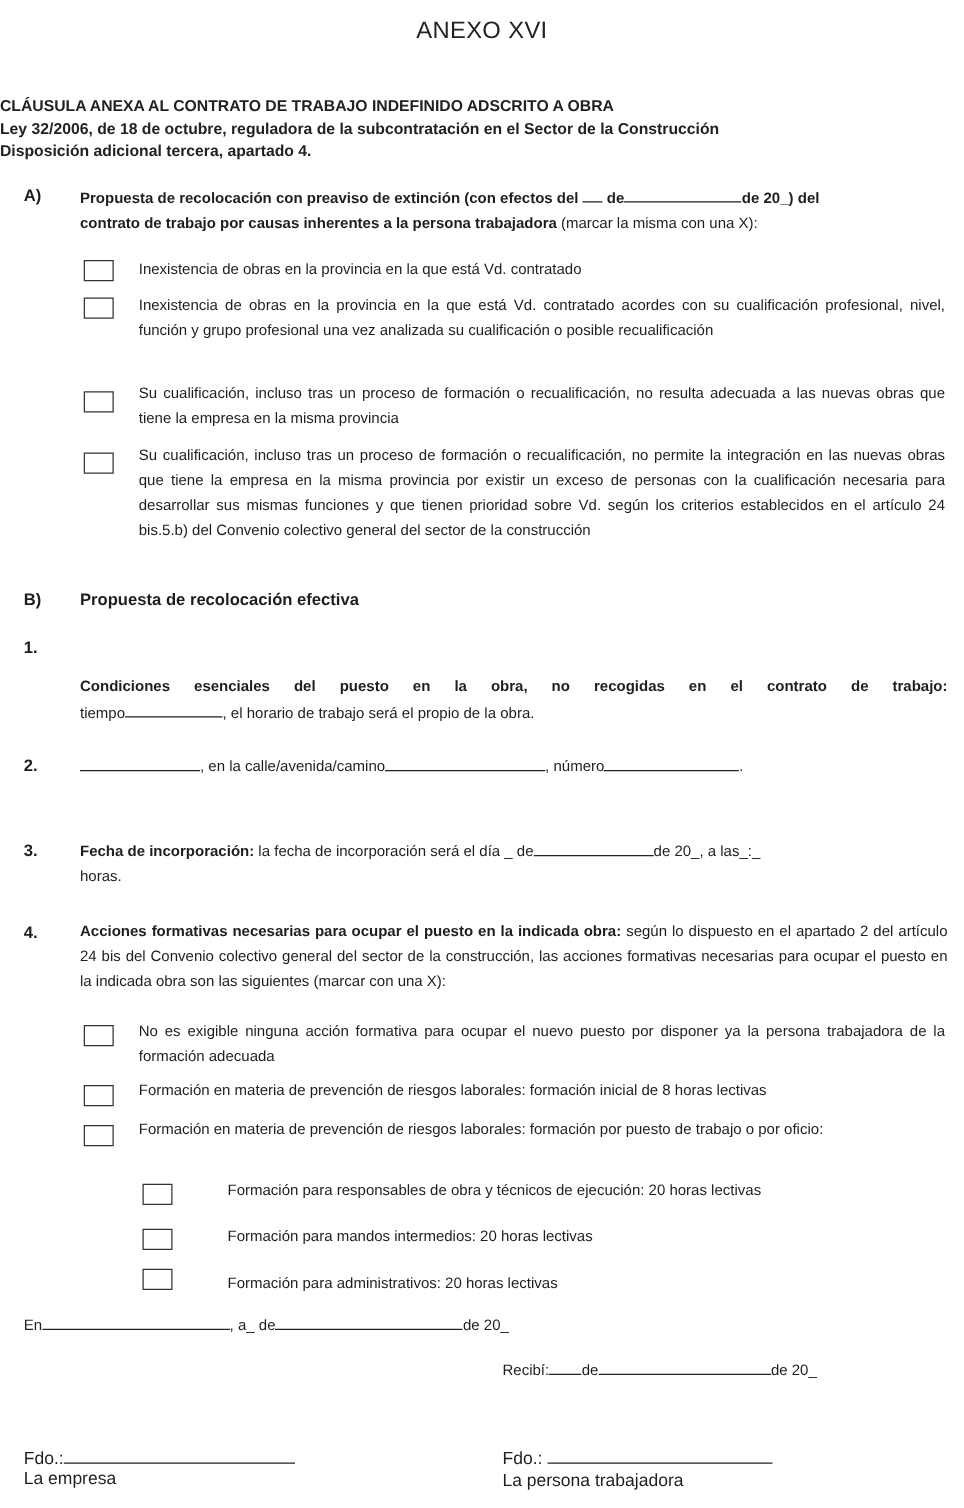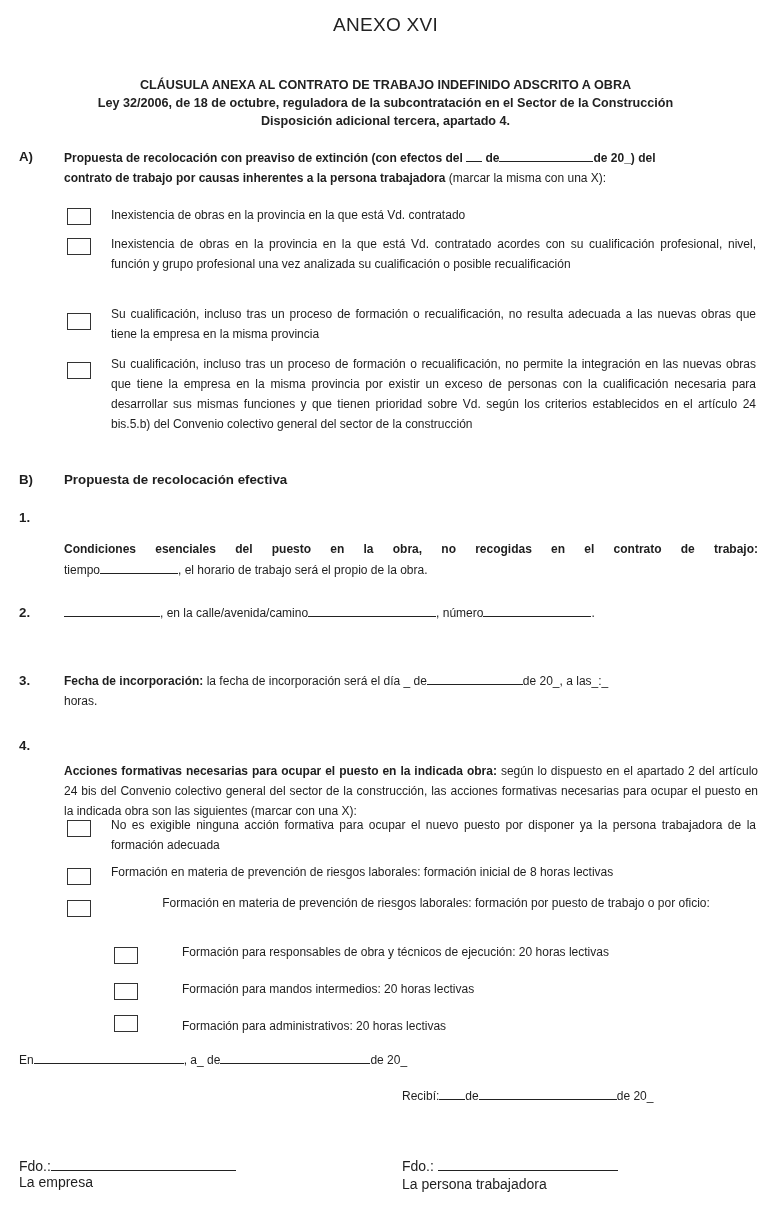--- a/index.html
+++ b/index.html
@@ -1,20 +1,20 @@
 <!DOCTYPE html>
 <html><head>
 <meta charset="utf-8">
 <style>
   html, body { margin: 0; padding: 0; background: #ffffff; }
   body { width: 771px; height: 1206px; position: relative; overflow: hidden;
          font-family: "Liberation Sans", "DejaVu Sans", sans-serif; color: #1e1e1e; }
   .abs { position: absolute; }
   .title { top: 14px; left: 0; width: 771px; text-align: center; font-size: 19px; letter-spacing: 0.3px; color: #222; }
-  .head { left: 0; width: 771px; text-align: center; font-size: 12.6px; font-weight: bold; line-height: 18px; color: #222; }
+  .head { left: 0; width: 771px; text-align: left; font-size: 12.6px; font-weight: bold; line-height: 18px; color: #222; }
   .label { font-size: 13.3px; font-weight: bold; }
   .txt { font-size: 12px; line-height: 20px; }
   .b { font-weight: bold; }
   .just { text-align: justify; }
   .cb { width: 24px; height: 17px; border: 1.5px solid #333; box-sizing: border-box; background: #fff; }
   .blank { display: inline-block; border-bottom: 1px solid #222; height: 14px; vertical-align: baseline; }
 </style>
 </head>
 <body>
 
@@ -57,32 +57,32 @@
   <div><span class="blank" style="width:96px;"></span><span>, en la calle/avenida/camino</span><span class="blank" style="width:128px;"></span><span>, número</span><span class="blank" style="width:108px;"></span><span>.</span></div>
 </div>
 
 <div class="abs label" style="left:19px; top:673px;">3.</div>
 <div class="abs txt" style="left:64px; top:670px; width:694px;">
   <div><span class="b">Fecha de incorporación:</span><span> la fecha de incorporación será el día _ de</span><span class="blank" style="width:96px;"></span><span>de 20_, a las_:_</span></div>
   <div>horas.</div>
 </div>
 
 <div class="abs label" style="left:19px; top:738px;">4.</div>
-<div class="abs txt just" style="left:64px; top:735px; width:694px;margin-top:26px;">
+<div class="abs txt just" style="left:64px; top:735px; width:694px;">
   <span class="b">Acciones formativas necesarias para ocupar el puesto en la indicada obra:</span><span> según lo dispuesto en el apartado 2 del artículo 24 bis del Convenio colectivo general del sector de la construcción, las acciones formativas necesarias para ocupar el puesto en la indicada obra son las siguientes (marcar con una X):</span>
 </div>
 
 <div class="abs cb" style="left:67px; top:820px;"></div>
 <div class="abs txt just" style="left:111px; top:815px; width:645px;">No es exigible ninguna acción formativa para ocupar el nuevo puesto por disponer ya la persona trabajadora de la formación adecuada</div>
 
 <div class="abs cb" style="left:67px; top:868px;"></div>
 <div class="abs txt" style="left:111px; top:862px; width:650px;">Formación en materia de prevención de riesgos laborales: formación inicial de 8 horas lectivas</div>
 
 <div class="abs cb" style="left:67px; top:900px;"></div>
-<div class="abs txt" style="left:111px; top:893px; width:650px;text-align:center;">Formación en materia de prevención de riesgos laborales: formación por puesto de trabajo o por oficio:</div>
+<div class="abs txt" style="left:111px; top:893px; width:650px;">Formación en materia de prevención de riesgos laborales: formación por puesto de trabajo o por oficio:</div>
 
 <div class="abs cb" style="left:114px; top:947px;"></div>
 <div class="abs txt" style="left:182px; top:942px; width:560px;">Formación para responsables de obra y técnicos de ejecución: 20 horas lectivas</div>
 
 <div class="abs cb" style="left:114px; top:983px;"></div>
 <div class="abs txt" style="left:182px; top:979px; width:560px;">Formación para mandos intermedios: 20 horas lectivas</div>
 
 <div class="abs cb" style="left:114px; top:1015px;"></div>
 <div class="abs txt" style="left:182px; top:1016px; width:560px;">Formación para administrativos: 20 horas lectivas</div>
 

